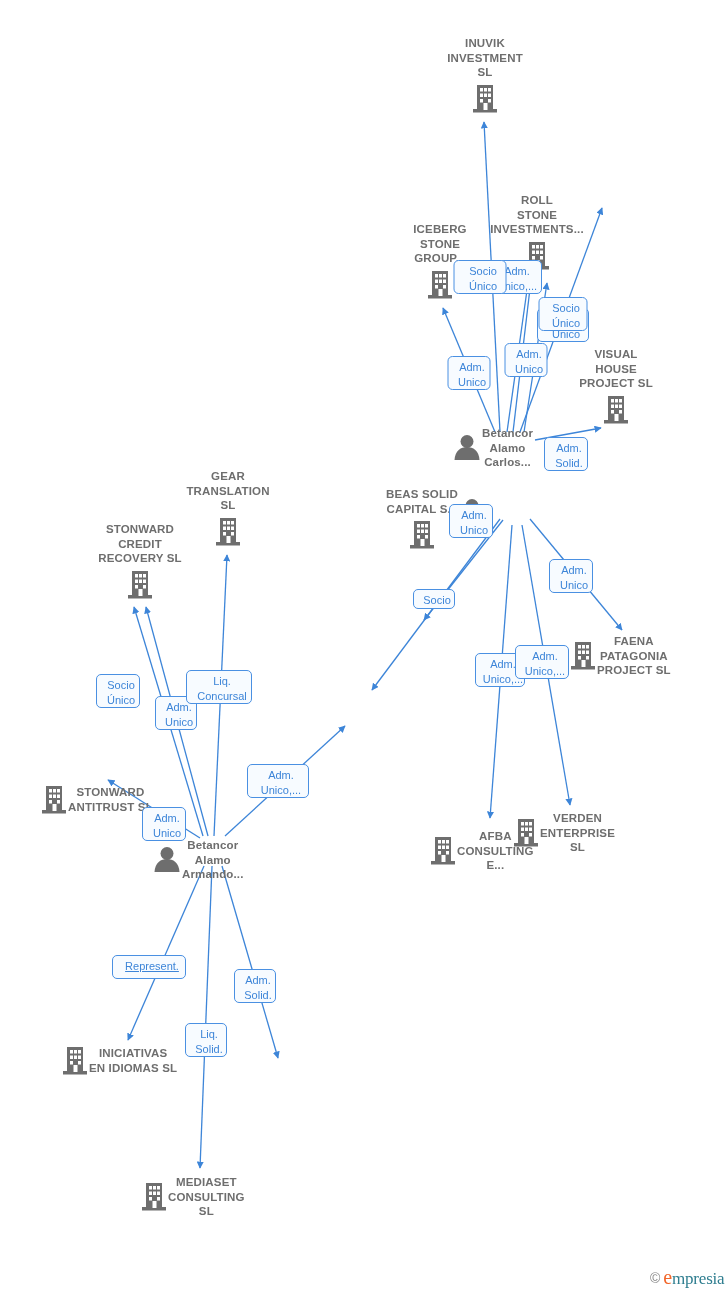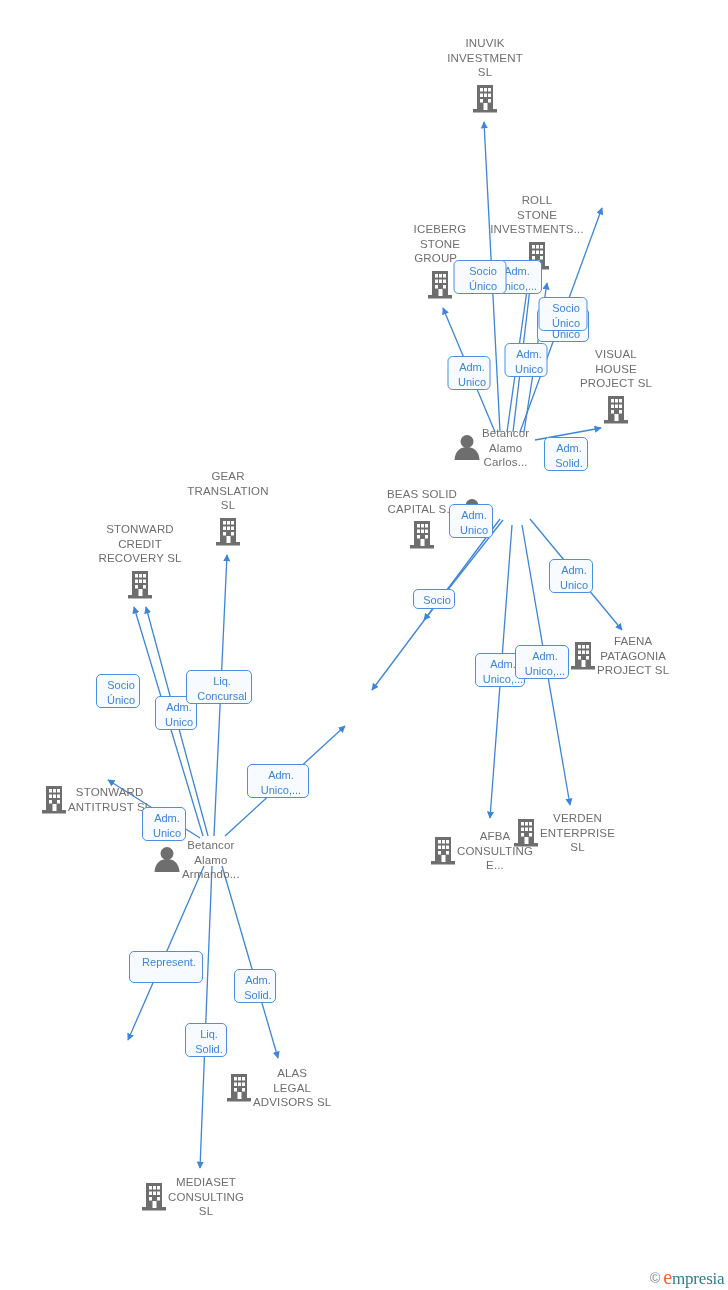--- a/index.html
+++ b/index.html
@@ -38,20 +38,21 @@
     display: block;
     line-height: 0;
   }
   .node .label {
     font-size: 11.5px;
     line-height: 14.6px;
     color: #6e6e6e;
     letter-spacing: 0.15px;
     white-space: pre-line;
     font-family: "Liberation Sans", sans-serif;
+    font-weight: bold;
   }
   .node.company-label-above {
     flex-direction: column-reverse;
   }
   .node.company-label-above .label { margin-bottom: 2px; }
   .node.company-label-below .label { margin-top: 2px; }
   .node.person .label { margin-top: 1px; }
 
   .edge-label {
     position: absolute;
@@ -431,45 +432,44 @@
       <svg width="30" height="26" viewBox="0 0 30 26">
           <circle cx="15" cy="7.5" r="6.5" fill="#6e6e6e"></circle>
           <path d="M2.5 26 C3 16.5 9 13 15 13 C21 13 27 16.5 27.5 26 Z" fill="#6e6e6e"></path>
         </svg>
     </span>
     <span class="label">Betancor
 Alamo
 Armando...</span>
   </div>
 
-
-  <div class="node company-label-below" style="left:285px; top:1064px;">
-    <span class="glyph">
-      <svg width="28" height="32" viewBox="0 0 28 32">
-          <g fill="#6e6e6e">
-            <rect x="6" y="3" width="16" height="25"></rect>
-            <rect x="2" y="27" width="24" height="3.5"></rect>
-          </g>
-          <g fill="#ffffff">
-            <rect x="9" y="6" width="3" height="3.5"></rect>
-            <rect x="13" y="6" width="3" height="3.5"></rect>
-            <rect x="17" y="6" width="3" height="3.5"></rect>
-            <rect x="9" y="11.5" width="3" height="3.5"></rect>
-            <rect x="13" y="11.5" width="3" height="3.5"></rect>
-            <rect x="17" y="11.5" width="3" height="3.5"></rect>
-            <rect x="9" y="17" width="3" height="3.5"></rect>
-            <rect x="17" y="17" width="3" height="3.5"></rect>
-            <rect x="12.5" y="21" width="4" height="7"></rect>
-          </g>
-        </svg>
-    </span>
-    <span class="label">ALAS
-LEGAL
-ADVISORS  SL</span>
-  </div>
+  <div class="node company-label-below" style="left:121px; top:1044px;">
+    <span class="glyph">
+      <svg width="28" height="32" viewBox="0 0 28 32">
+          <g fill="#6e6e6e">
+            <rect x="6" y="3" width="16" height="25"></rect>
+            <rect x="2" y="27" width="24" height="3.5"></rect>
+          </g>
+          <g fill="#ffffff">
+            <rect x="9" y="6" width="3" height="3.5"></rect>
+            <rect x="13" y="6" width="3" height="3.5"></rect>
+            <rect x="17" y="6" width="3" height="3.5"></rect>
+            <rect x="9" y="11.5" width="3" height="3.5"></rect>
+            <rect x="13" y="11.5" width="3" height="3.5"></rect>
+            <rect x="17" y="11.5" width="3" height="3.5"></rect>
+            <rect x="9" y="17" width="3" height="3.5"></rect>
+            <rect x="17" y="17" width="3" height="3.5"></rect>
+            <rect x="12.5" y="21" width="4" height="7"></rect>
+          </g>
+        </svg>
+    </span>
+    <span class="label">INICIATIVAS
+EN IDIOMAS SL</span>
+  </div>
+
 
   <div class="node company-label-below" style="left:200px; top:1173px;">
     <span class="glyph">
       <svg width="28" height="32" viewBox="0 0 28 32">
           <g fill="#6e6e6e">
             <rect x="6" y="3" width="16" height="25"></rect>
             <rect x="2" y="27" width="24" height="3.5"></rect>
           </g>
           <g fill="#ffffff">
             <rect x="9" y="6" width="3" height="3.5"></rect>
@@ -517,21 +517,21 @@
   <div class="edge-label" style="left:118px; top:691px; width:44px; height:34px;">Socio
 Único</div>
   <div class="edge-label" style="left:176px; top:713px; width:42px; height:34px;">Adm.
 Unico</div>
   <div class="edge-label" style="left:219px; top:687px; width:66px; height:34px;">Liq.
 Concursal</div>
   <div class="edge-label" style="left:164px; top:824px; width:44px; height:34px;">Adm.
 Unico</div>
   <div class="edge-label" style="left:278px; top:781px; width:62px; height:34px;">Adm.
 Unico,...</div>
-  <div class="edge-label" style="left:166px; top:967px; width:74px; height:32px;">Represent.</div>
+  <div class="edge-label" style="left:149px; top:967px; width:74px; height:24px;text-decoration:underline;">Represent.</div>
   <div class="edge-label" style="left:255px; top:986px; width:42px; height:34px;">Adm.
 Solid.</div>
   <div class="edge-label" style="left:206px; top:1040px; width:42px; height:34px;">Liq.
 Solid.</div>
 
   <div class="watermark" style="left:650px; top:1266px;">
     <span class="c-mark">©</span>
     <span class="brand"><span class="e">e</span><span>mpresia</span></span>
   </div>
 

